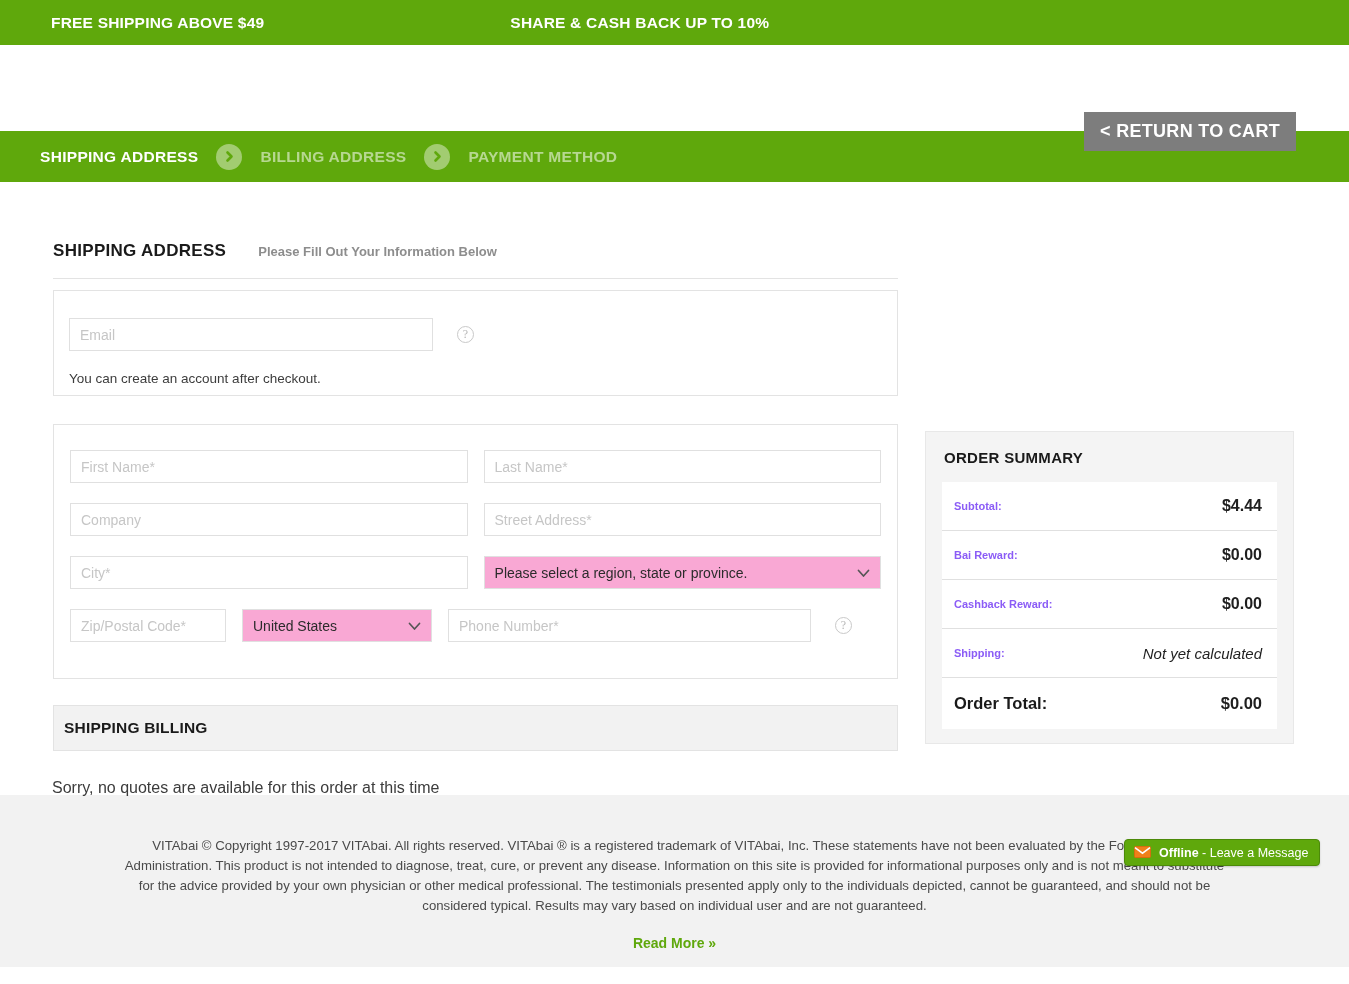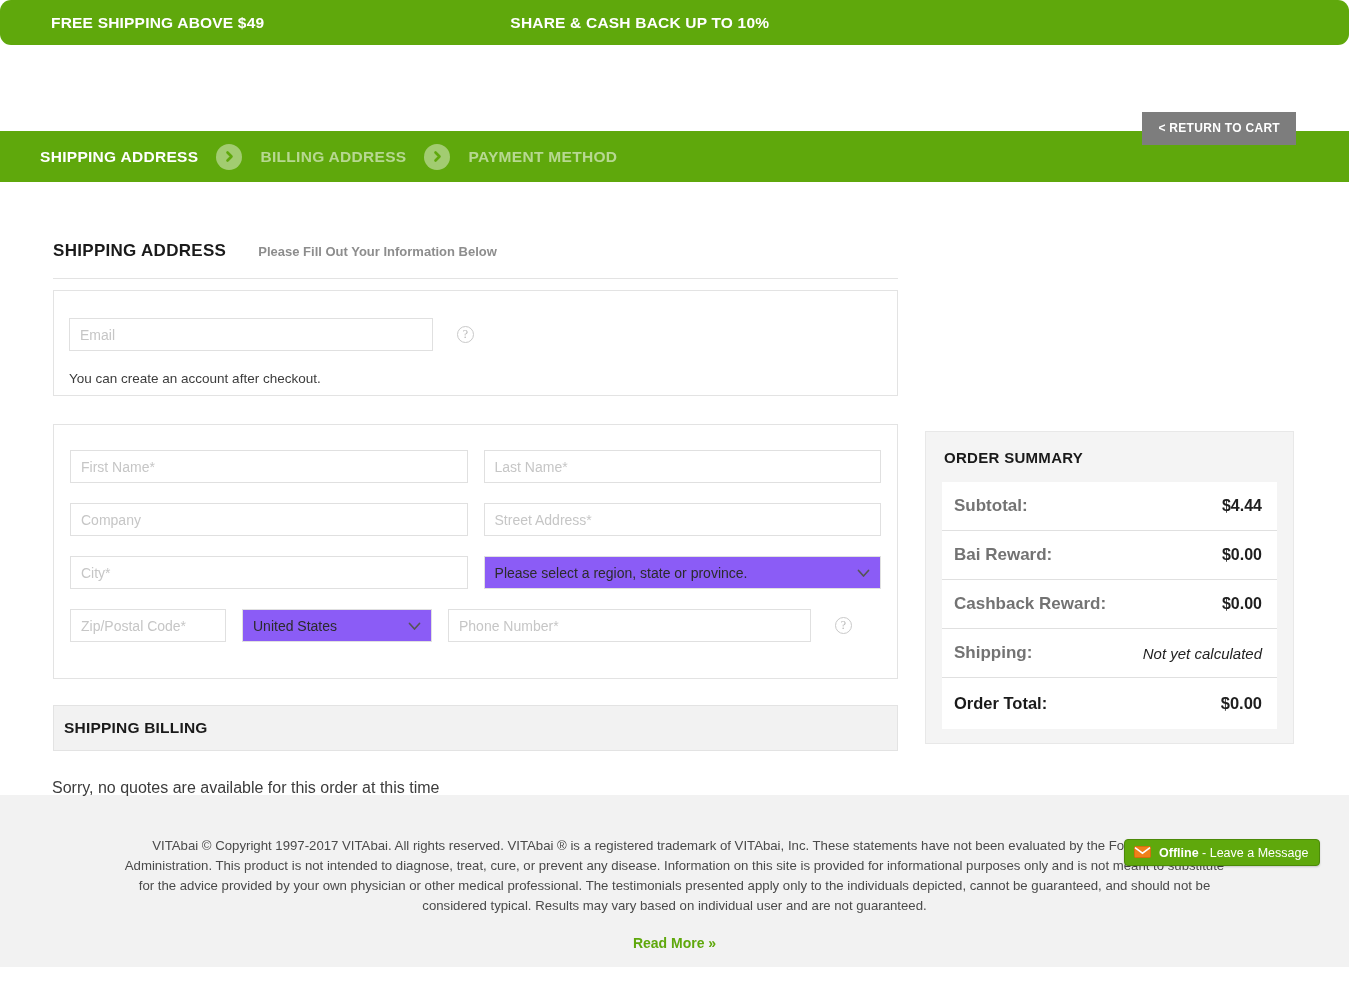--- a/index.html
+++ b/index.html
@@ -12,21 +12,20 @@
     overflow: hidden;
   }
 
   
   .promo-bar {
     height: 45px;
     background: #5fa80c;
     display: flex;
     align-items: center;
     position: relative;
-    border-radius: 11px;
   }
   .promo-item {
     color: #ffffff;
     font-size: 15.5px;
     font-weight: bold;
     letter-spacing: 0.2px;
     white-space: nowrap;
   }
   .promo-item.first { margin-left: 51px; }
   .promo-item.second { margin-left: 246px; }
@@ -38,21 +37,21 @@
     position: relative;
   }
   .return-cart-btn {
     position: absolute;
     right: 53px;
     top: 67px;
     background: #7d7d7d;
     color: #ffffff;
     border: none;
     font-family: "Liberation Sans", sans-serif;
-    font-size: 12px;
+    font-size: 18px;
     font-weight: bold;
     letter-spacing: 0.3px;
     padding: 10px 16px 11px 16px;
     cursor: pointer;
     line-height: 1;
   }
 
   
   .step-bar {
     height: 51px;
@@ -176,21 +175,21 @@
   .f-half { width: 399px; }
   .f-gap { margin-left: 16px; }
   .f-zip { width: 156px; }
   .f-country { width: 190px; margin-left: 16px; }
   .f-phone { width: 363px; margin-left: 16px; }
 
   .select-wrap { position: relative; display: inline-block; }
   select.field {
     appearance: none;
     -webkit-appearance: none;
-    background: #8b5cf6;
+    background: #f9a8d4;
     cursor: pointer;
     padding-right: 28px;
     color: #2b2b2b;
     width: 100%;
   }
   .chev {
     position: absolute;
     right: 11px;
     top: 50%;
     transform: translateY(-50%);
@@ -243,23 +242,23 @@
   .sum-row {
     display: flex;
     justify-content: space-between;
     align-items: center;
     height: 49px;
     padding: 0 15px 0 12px;
     border-bottom: 1px solid #e0e0e0;
   }
   .sum-row:last-child { border-bottom: none; }
   .sum-label {
-    font-size: 17px;
-    font-weight: bold;
-    color: #737373;
+    font-size: 11px;
+    font-weight: bold;
+    color: #8b5cf6;
   }
   .sum-value {
     font-size: 16px;
     font-weight: bold;
     color: #1f1f1f;
   }
   .sum-row.italic .sum-value {
     font-style: italic;
     font-weight: normal;
     font-size: 15px;

